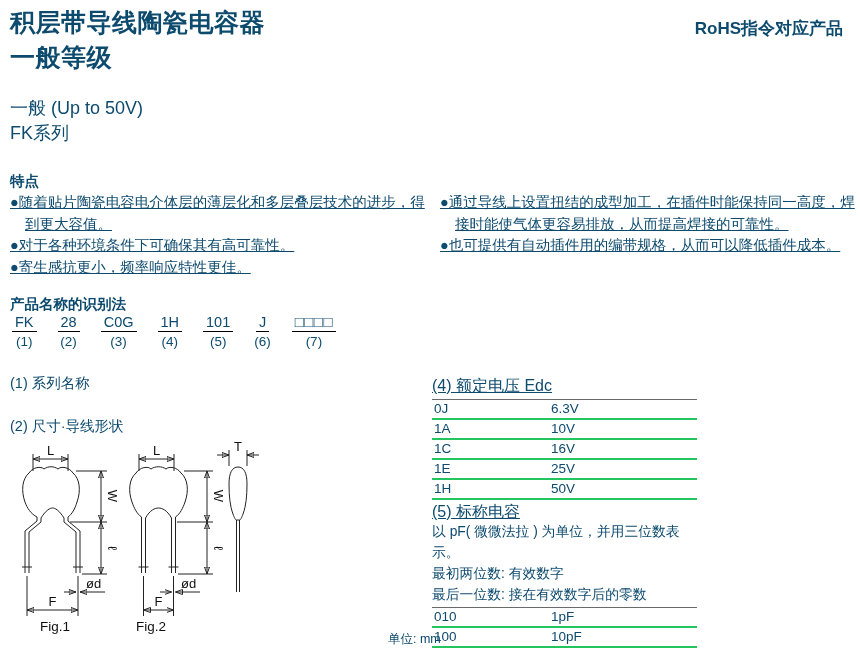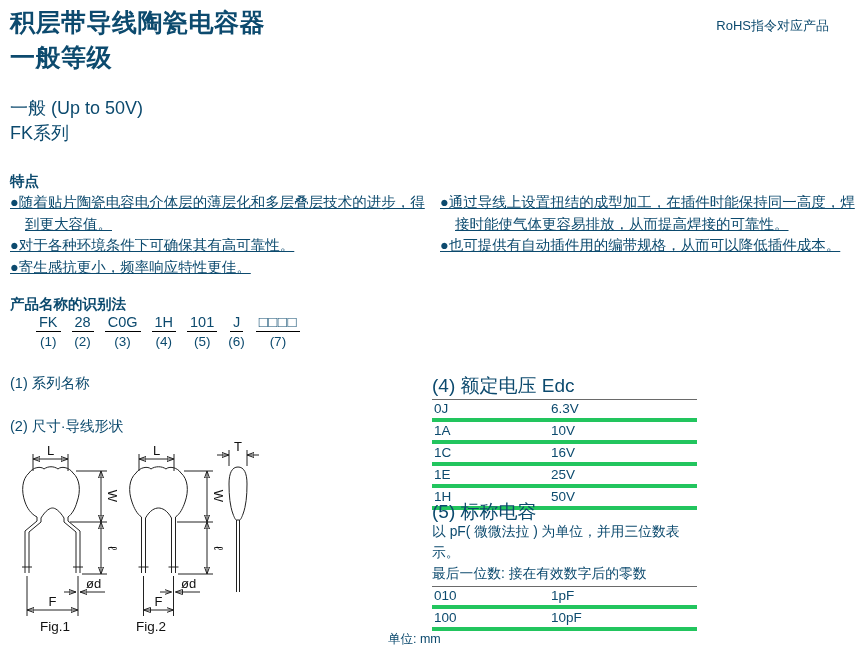--- a/index.html
+++ b/index.html
@@ -3,38 +3,38 @@
 <meta charset="utf-8">
 <style>
   html,body{margin:0;padding:0;background:#fff;}
   .doc{
     position:relative;width:860px;height:653px;background:#ffffff;
     font-family:"Liberation Sans","DejaVu Sans",sans-serif;color:#0c4a6e;
     overflow:hidden;
   }
   .abs{position:absolute;}
   .page-title{left:10px;top:5px;font-size:25px;font-weight:700;line-height:35px;letter-spacing:0.5px;}
-  .rohs{top:17px;right:31px;font-size:13px;font-weight:400;}
+  .rohs{top:17px;right:17px;font-size:17px;font-weight:700;}
   .subtitle{left:10px;top:96px;font-size:18px;line-height:25px;}
   .sec-h{font-size:14.5px;font-weight:700;}
   .sec-label{font-size:14.5px;}
   .feat-col{font-size:14.5px;line-height:21.5px;text-decoration:underline;}
   .bullet{padding-left:15px;text-indent:-15px;}
   
-  .pn-row{display:flex;align-items:flex-end;gap:11px;margin-left:24px;}
+  .pn-row{display:flex;align-items:flex-end;gap:21px;}
   .pn-seg{display:flex;flex-direction:column;align-items:center;}
   .pn-code{font-size:14.5px;line-height:16px;padding:0 3px 1px;border-bottom:1.4px solid #000;white-space:nowrap;}
   .pn-boxes{font-size:15px;letter-spacing:0.5px;}
   .pn-label{font-size:13.5px;margin-top:2px;}
   
   .spec-block{width:265px;}
-  .spec-h{font-size:19px;line-height:17px;margin:0 0 1px 0;}
+  .spec-h{font-size:16px;line-height:17px;margin:0 0 1px 0;text-decoration:underline;}
   .spec-desc{font-size:13.8px;line-height:21px;}
   table.spec{border-collapse:collapse;width:265px;border-top:1px solid #6a6a6a;margin-top:5px;}
-  table.spec td{border-bottom:4px solid #22c55e;font-size:13.5px;padding:1px 0 2px 2px;height:14px;}
+  table.spec td{border-bottom:2px solid #22c55e;font-size:13.5px;padding:1px 0 2px 2px;height:14px;}
   table.spec td.c1{width:115px;}
   
   svg text{font-family:"Liberation Sans","DejaVu Sans",sans-serif;font-size:13px;fill:#111;}
   svg .cap{font-size:13.5px;}
   svg path,svg line{stroke:#222;stroke-width:1;fill:none;}
   .unit-note{left:368px;top:631px;font-size:12.5px;margin-left:20px;}
 </style>
 </head>
 <body>
 
@@ -218,20 +218,21 @@
             <td>50V</td>
           </tr>
       </tbody>
     </table>
   </div>
 
   <div class="abs spec-block" style="left:432px;top:503px;">
     <div class="spec-h">(5) 标称电容</div>
     <div class="spec-desc">
       <div>以 pF( 微微法拉 ) 为单位，并用三位数表示。</div>
+      <div>最初两位数: 有效数字</div>
       <div>最后一位数: 接在有效数字后的零数</div>
     </div>
     <table class="spec" style="margin-top:2px;">
       <tbody>
         <tr>
             <td class="c1">010</td>
             <td>1pF</td>
           </tr>
         <tr>
             <td class="c1">100</td>

